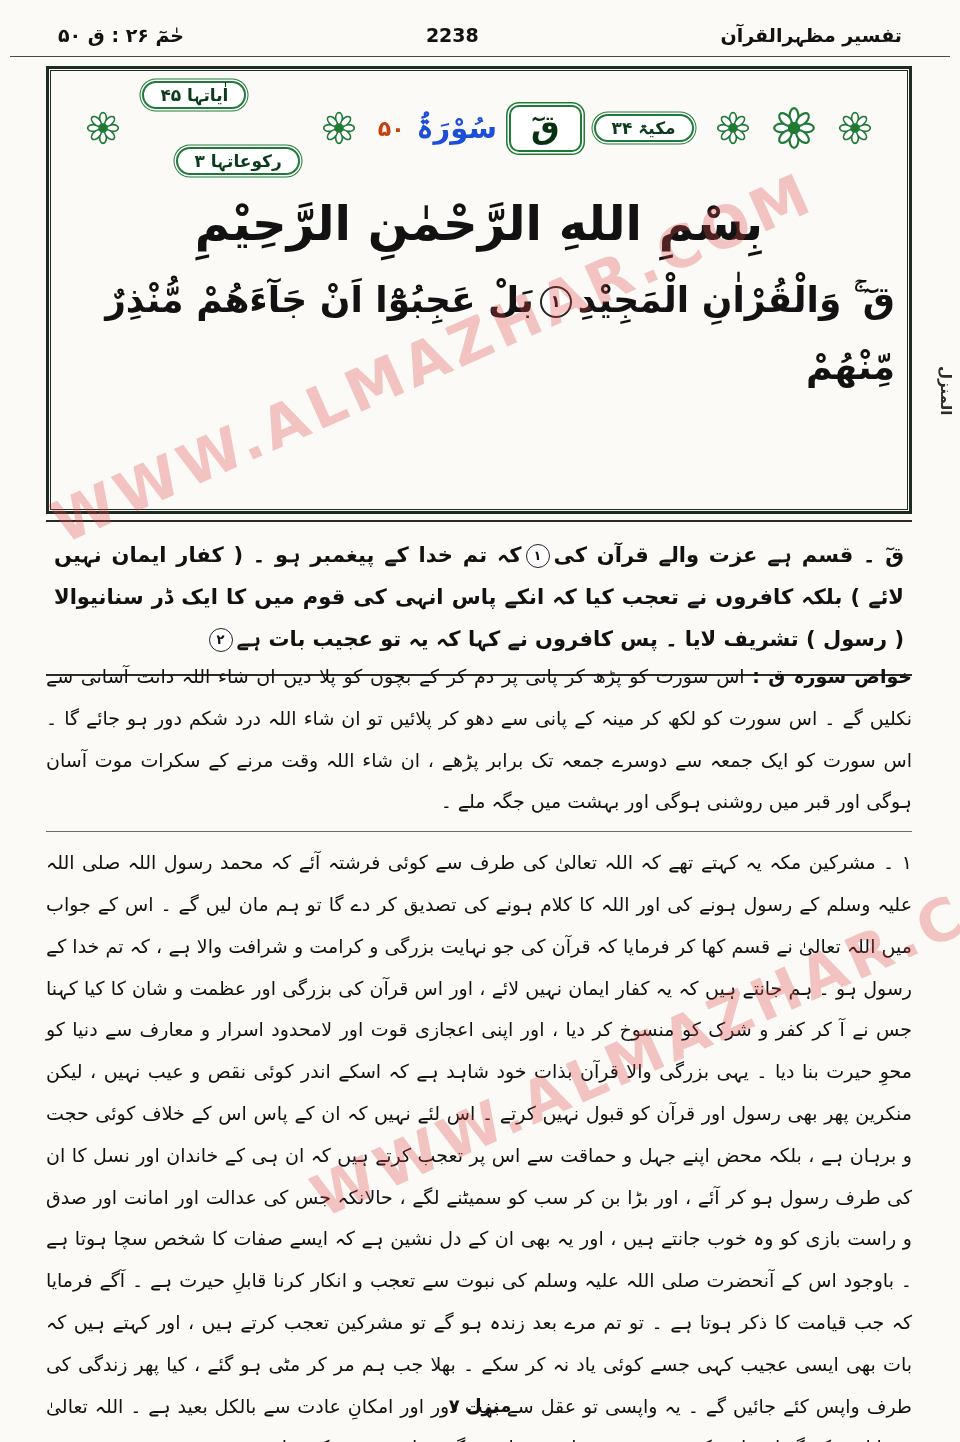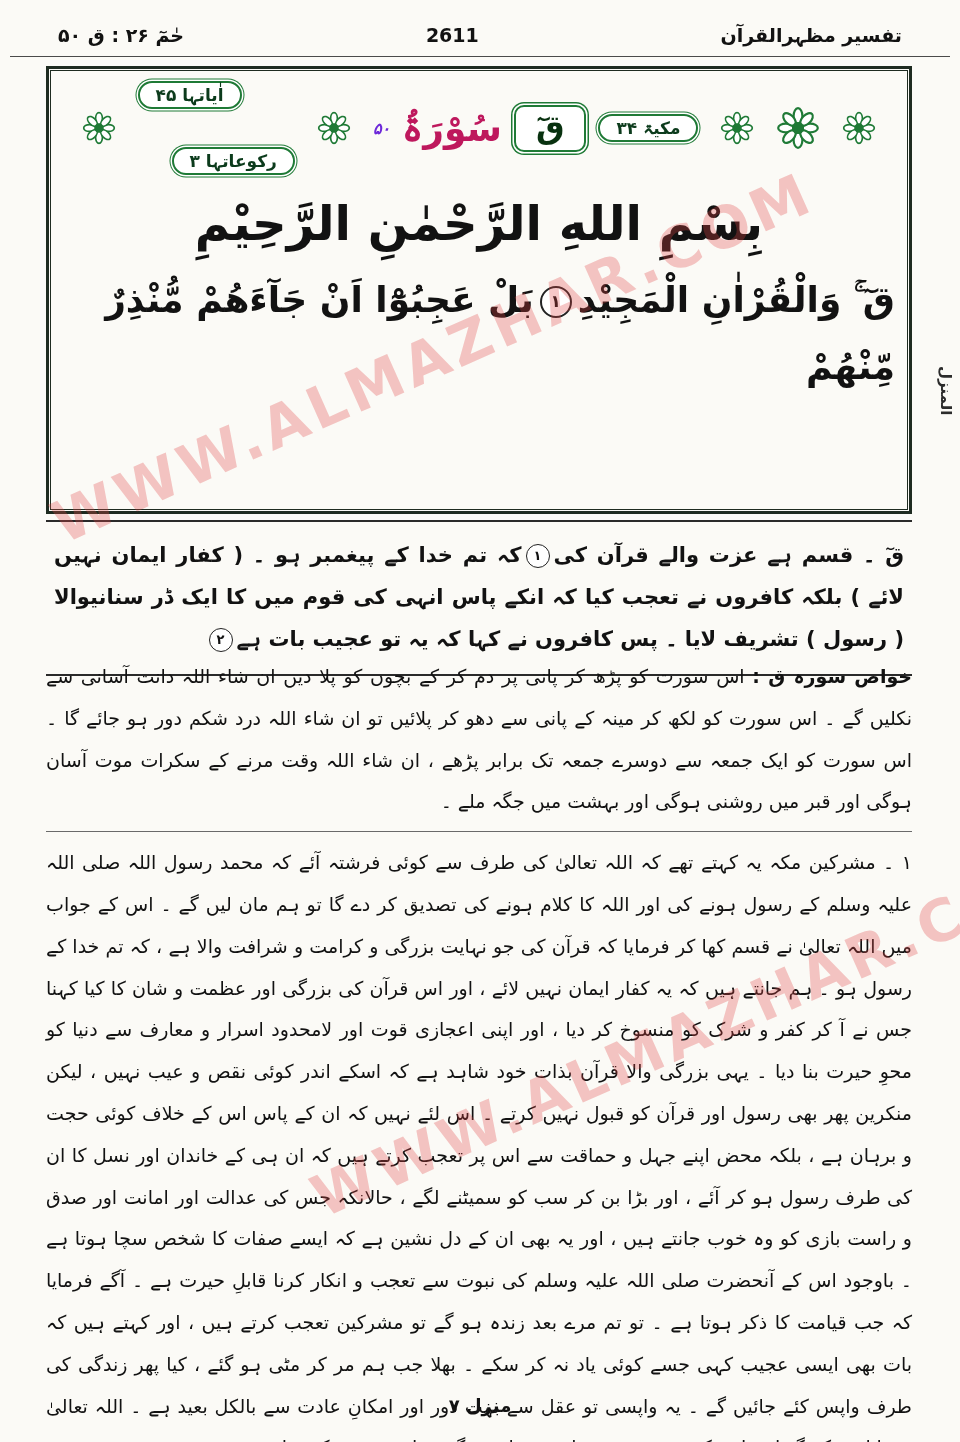--- a/index.html
+++ b/index.html
@@ -36,22 +36,22 @@
   }
   .pill {
     display:inline-block; border:2px solid #1f7a36; border-radius:16px;
     padding:2px 16px; font-size:17px; font-weight:bold; color:#0c3b1c;
     background:#fff; white-space:nowrap; direction:rtl;
     box-shadow:0 0 0 1.5px #fff, 0 0 0 2.5px #1f7a36;
   }
   .pill-stack { display:flex; flex-direction:column; gap:7px; align-items:flex-start; }
   .pill-stack .pill:nth-child(2){ margin-left:34px;margin-top:31px; }
   .surah-mid { display:flex; align-items:center; gap:12px; direction:ltr; }
-  .surah-num { font-size:16px; font-weight:bold; color:#6d28d9;font-style:italic; }
-  .surah-word { font-size:36px; font-weight:bold; color:#be185d; direction:rtl; }
+  .surah-num { font-size:22px; font-weight:bold; color:#c2410c; }
+  .surah-word { font-size:29px; font-weight:bold; color:#1d4ed8; direction:rtl; }
   .cartouche {
     border:2.5px solid #1f7a36; border-radius:10px;
     padding:1px 20px 4px; font-size:32px; font-weight:bold; color:#08310f;
     background:#fff; box-shadow:0 0 0 1.5px #fff, 0 0 0 3px #1f7a36;
   }
   .flower { flex:0 0 auto; }
 
   .intro-line {
     text-align:center; font-size:23px; font-weight:bold;
     margin-top:14px; direction:rtl;
@@ -112,21 +112,21 @@
     transform-origin:left center;
   }
   .wm1 { left:55px; top:492px; transform:rotate(-24deg); }
   .wm2 { left:315px; top:1166px; transform:rotate(-24deg); }
 </style>
 </head>
 <body>
 
 <header class="page-header">
   <span>تفسیر مظہرالقرآن</span>
-  <span>2611</span>
+  <span>2238</span>
   <span>حٰمٓ ۲۶ : ق ۵۰</span>
 </header>
 <div class="hr-top"></div>
 
 <section class="surah-box">
   <div class="ornament-row">
 
     <svg class="flower" width="34" height="34" viewBox="0 0 40 40" aria-hidden="true">
       <g fill="#ffffff" stroke="#1f7a36" stroke-width="2">
         <ellipse cx="20" cy="9" rx="4" ry="7"></ellipse>

